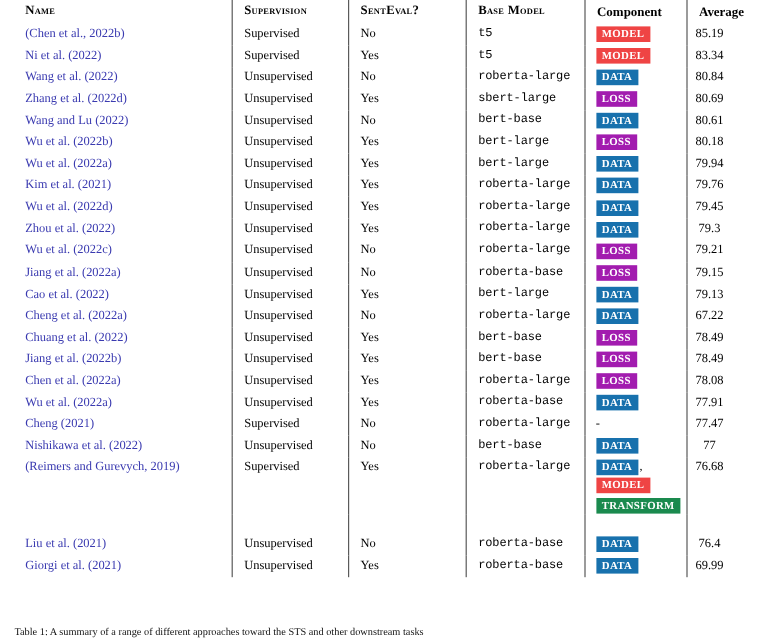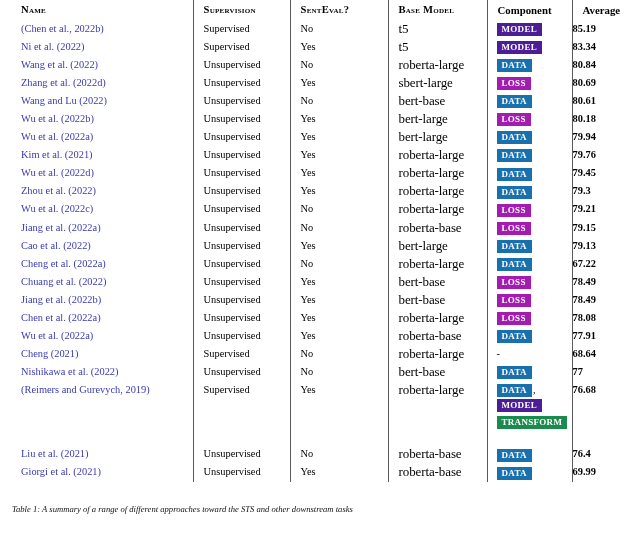--- a/index.html
+++ b/index.html
@@ -82,77 +82,75 @@
   }
 
   .cite {
     color: #3a3ab0;
     font-size: 10.4px;
   }
   .plain {
     font-size: 10.4px;
   }
   .mono {
-    font-family: Liberation Serif, serif;
-    font-size: 13px;
+    font-family: Liberation Mono, monospace;
+    font-size: 10px;
     letter-spacing: -0.1px;
   }
   .avg {
     font-size: 10.4px;
-    text-align: left;
+    text-align: center;
     padding-right: 18px;
-    font-weight: bold;
   }
   .dash {
     font-size: 10.4px;
   }
 
   
   .badge {
     display: inline-block;
     font-variant: small-caps;
     font-weight: bold;
     font-size: 9px;
     letter-spacing: 0.3px;
     color: #ffffff;
     padding: 1px 5px 1px 5px;
     line-height: 11px;
     vertical-align: middle;
   }
   .badge-data      { background: #1871ad; }
   .badge-loss      { background: #a21caf; }
-  .badge-model     { background: #4c1d95; }
+  .badge-model     { background: #ef4444; }
   .badge-transform { background: #1a8a4e; }
 
   .comp-cell {
     padding-left: 9px;
   }
   .comp-sep {
     font-size: 10px;
     color: #000;
     padding: 0 1px;
   }
   .comp-line2 {
     margin-top: 2px;
     display: block;
   }
 
   
   .caption {
     position: absolute;
     left: 12px;
-    top: 504px;
+    top: 521px;
     width: 616px;
     font-size: 8.6px;
     line-height: 11px;
     color: #111111;
     overflow: hidden;
     height: 12px;
     white-space: nowrap;
-    font-style: italic;
   }
 </style>
 </head>
 <body>
 
 <div class="page">
 
   <table class="paper-table">
     <colgroup>
       <col class="c-name">
@@ -318,21 +316,21 @@
           <td class="vsep pad-l2 mono">roberta-base</td>
           <td class="vsep comp-cell"><span class="badge badge-data">DATA</span></td>
           <td class="vsep avg">77.91</td>
         </tr>
         <tr class="data-row">
           <td class="pad-l"><span class="cite">Cheng (2021)</span></td>
           <td class="vsep pad-l2 plain">Supervised</td>
           <td class="vsep pad-l2 plain">No</td>
           <td class="vsep pad-l2 mono">roberta-large</td>
           <td class="vsep comp-cell"><span class="dash">-</span></td>
-          <td class="vsep avg">68.64</td>
+          <td class="vsep avg">77.47</td>
         </tr>
         <tr class="data-row">
           <td class="pad-l"><span class="cite">Nishikawa et al. (2022)</span></td>
           <td class="vsep pad-l2 plain">Unsupervised</td>
           <td class="vsep pad-l2 plain">No</td>
           <td class="vsep pad-l2 mono">bert-base</td>
           <td class="vsep comp-cell"><span class="badge badge-data">DATA</span></td>
           <td class="vsep avg">77</td>
         </tr>
         <tr class="tall-row">

